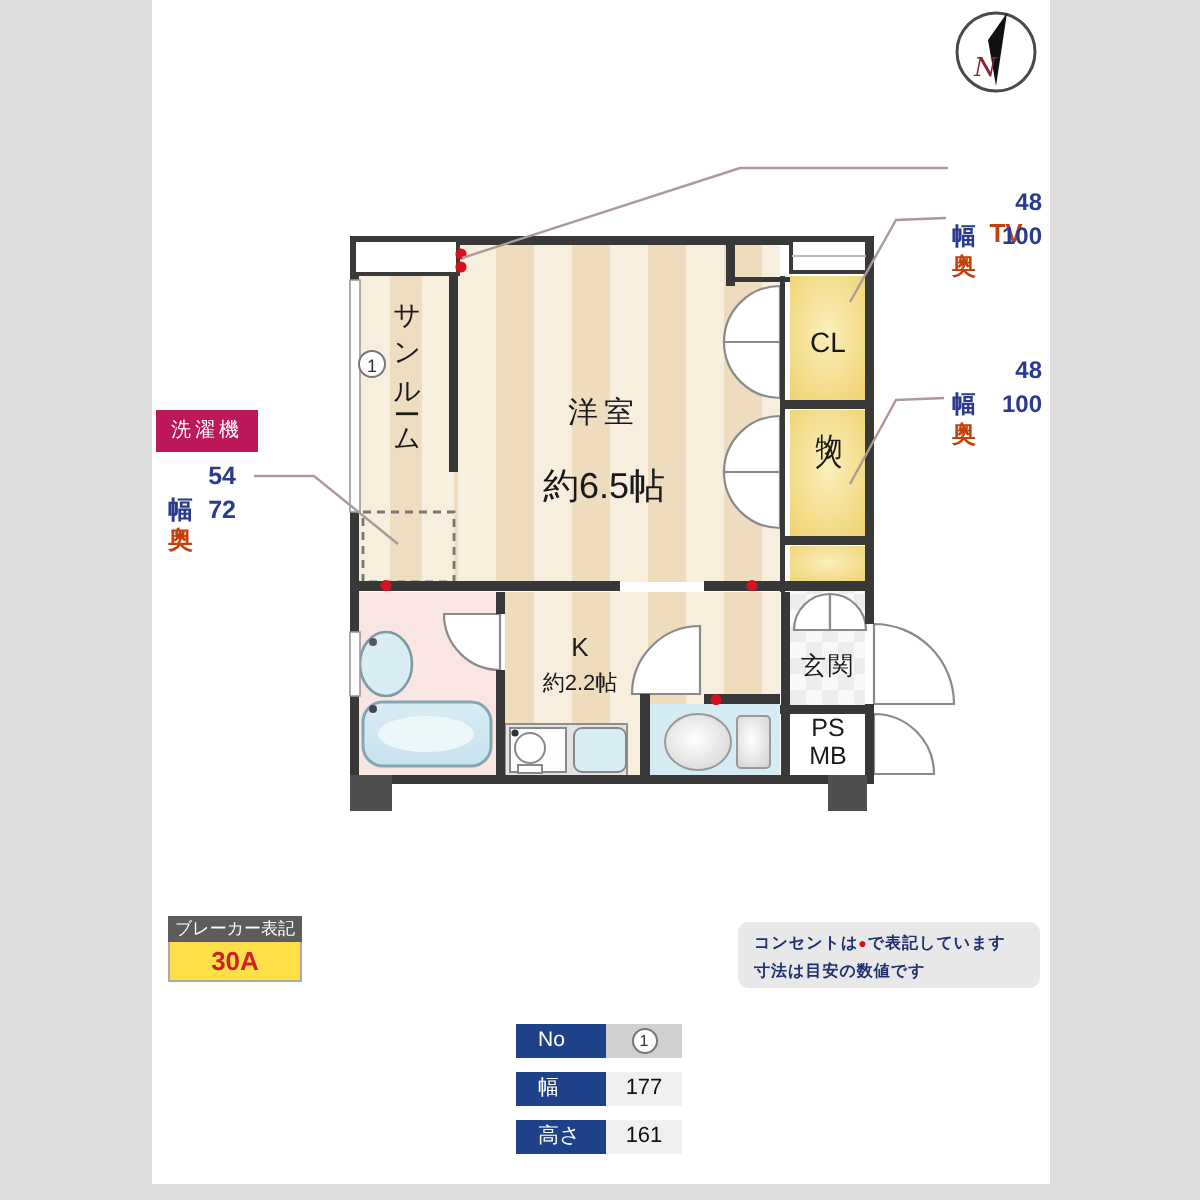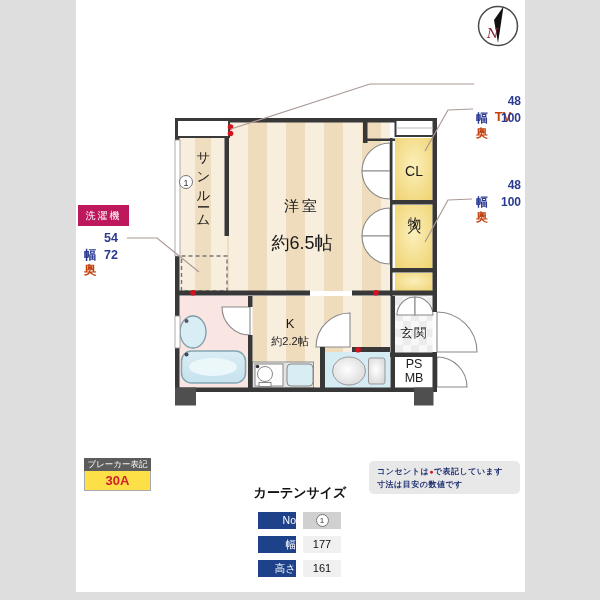--- a/index.html
+++ b/index.html
@@ -10,21 +10,21 @@
   .abs{position:absolute;}
   .room-label{color:#1a1a1a;}
   .vtext{writing-mode:vertical-rl;text-orientation:upright;}
   .center{text-align:center;}
   .marker-circle{width:14px;height:14px;border:1px solid #777;border-radius:50%;background:#fff;
     font-size:9px;line-height:14px;text-align:center;color:#333;box-sizing:border-box;}
   .dim-row{display:flex;justify-content:space-between;font-weight:bold;font-size:12px;height:17px;line-height:17px;}
   .red-t{color:#c2410c;margin-top:32px;}
   .navy-t{color:#2b3a8f;}
   .badge{background:#be185d;color:#fff;text-align:center;}
-  .tbl-label{background:#1d4289;color:#fff;font-size:10.5px;line-height:17px;text-align:right;}
+  .tbl-label{background:#1d4289;color:#fff;font-size:10.5px;line-height:17px;text-align:left;padding-left:11px;}
   .tbl-value{font-size:11px;line-height:17px;text-align:center;color:#111;}
   .note-line{font-size:8px;font-weight:bold;color:#203070;letter-spacing:0.5px;line-height:13px;white-space:nowrap;}
 </style>
 </head>
 <body>
 
 <div id="canvas">
   <div id="panel"></div>
 
   <svg id="plan-svg" viewBox="0 0 600 600">
@@ -199,21 +199,20 @@
       <span class="navy-t">幅</span>
       <span class="navy-t">72</span>
     </div>
   </div>
 
   <div class="abs" style="left:84px;top:458px;width:67px;">
     <div style="background:#5c5c5c;color:#fff;font-size:8.5px;height:13px;line-height:13px;text-align:center;">ブレーカー表記</div>
     <div style="background:#fde047;border:1px solid #aaa;border-top:none;height:19px;line-height:19px;text-align:center;font-size:13px;font-weight:bold;color:#d0202a;">30A</div>
   </div>
 
-  <div class="abs center" style="left:250px;top:484px;width:100px;font-size:13px;font-weight:bold;color:#111;">カーテンサイズ</div>
 
   <div class="abs tbl-label" style="left:258px;top:512px;width:38px;height:17px;">No</div>
   <div class="abs tbl-value" style="left:303px;top:512px;width:38px;height:17px;background:#d0d0d0;">
     <div class="marker-circle" style="margin:2px auto 0;width:13px;height:13px;line-height:12px;font-size:8px;">1</div>
   </div>
   <div class="abs tbl-label" style="left:258px;top:536px;width:38px;height:17px;">幅</div>
   <div class="abs tbl-value" style="left:303px;top:536px;width:38px;height:17px;background:#f0f0f0;">177</div>
   <div class="abs tbl-label" style="left:258px;top:560px;width:38px;height:17px;">高さ</div>
   <div class="abs tbl-value" style="left:303px;top:560px;width:38px;height:17px;background:#f0f0f0;">161</div>
 

